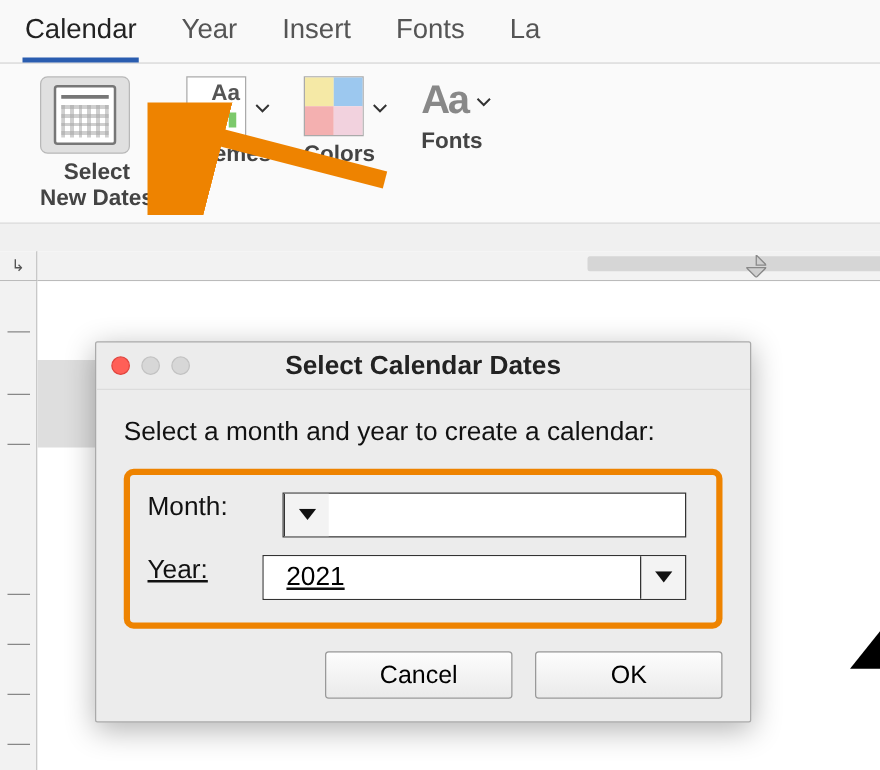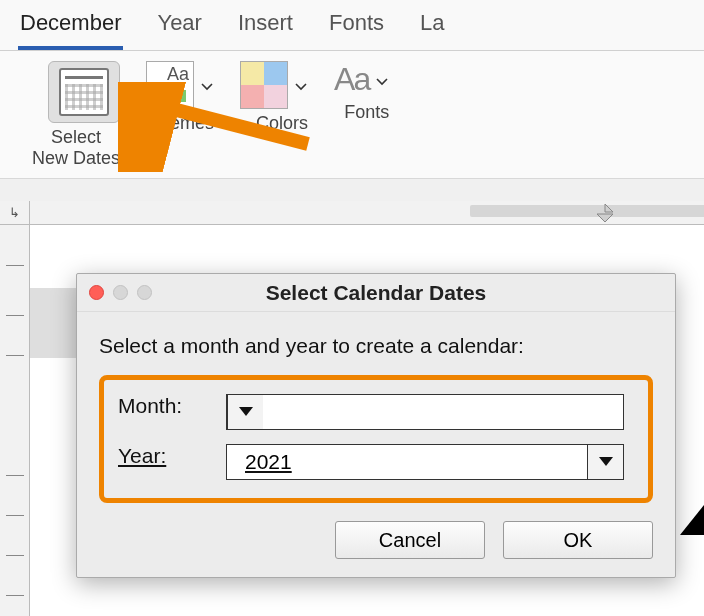--- a/index.html
+++ b/index.html
@@ -3,21 +3,21 @@
 <meta charset="utf-8">
 <style>
   * { box-sizing: border-box; margin: 0; padding: 0; }
   body { font-family: -apple-system, BlinkMacSystemFont, "Segoe UI", sans-serif; background: #f0f0f0; width: 704px; height: 616px; overflow: hidden; position: relative; }
 
   .tabbar { display: flex; gap: 32px; padding: 8px 18px 0 18px; background: #f9f9f9; border-bottom: 1px solid #d0d0d0; font-size: 22px; color: #555; }
   .tab { padding: 2px 2px 10px 2px; cursor: pointer; }
   .tab.active { color: #222; border-bottom: 4px solid #2a5db0; }
 
   .ribbon { display: flex; background: #fafafa; padding: 10px 24px 10px 32px; gap: 26px; align-items: flex-start; border-bottom: 1px solid #d8d8d8; }
-  .ribbon-item { display: flex; flex-direction: column; align-items: flex-end; font-size: 18px; color: #444; }
+  .ribbon-item { display: flex; flex-direction: column; align-items: flex-start; font-size: 18px; color: #444; font-weight: bold; }
   .ribbon-item .iconbox { margin-bottom: 4px; }
   .ribbon-item .label { text-align: center; line-height: 1.15; }
   .ribbon-chev { display:inline-flex; align-items:center; justify-content:center; width:14px; height:14px; color:#333; }
 
   .select-dates-btn { background: #e0e0e0; border:1px solid #b8b8b8; border-radius:6px; padding:6px 10px; }
   .cal-icon { width:50px; height:48px; background:#fff; border:2px solid #777; border-radius:3px; position:relative; }
   .cal-icon:before { content:""; position:absolute; top:6px; left:4px; right:4px; height:3px; background:#777; }
   .cal-icon:after { content:""; position:absolute; top:14px; left:4px; right:4px; bottom:4px;
     background: repeating-linear-gradient(to right, #777 0 3px, transparent 3px 7px),
                 repeating-linear-gradient(to bottom, #777 0 3px, transparent 3px 7px);
@@ -37,21 +37,21 @@
   .hruler .shade { position:absolute; top:4px; left:440px; width:236px; height:12px; background:#d6d6d6; border-radius:2px; }
   .hruler .marker { position:absolute; top:3px; left:567px; }
   .vruler { position:absolute; top:24px; left:0; width:30px; bottom:0; background:#f2f2f2; border-right:1px solid #bbb; }
   .vruler .tick { position:absolute; left:6px; width:18px; border-top:1px solid #888; }
   .corner { position:absolute; top:0; left:0; width:30px; height:24px; background:#f2f2f2; border-right:1px solid #bbb; border-bottom:1px solid #bbb; display:flex; align-items:center; justify-content:center; color:#555; font-size:13px; }
   .canvas-bg { position:absolute; top:24px; left:30px; right:0; bottom:0; background:#fff; }
   .grey-row { position:absolute; top:63px; left:0; width:50px; height:70px; background:#dedede; }
 
   .arrow { position:absolute; top:82px; left:118px; pointer-events:none; }
 
-  .dialog { position:absolute; top:273px; left:76px; width:600px; background:#ececec; border:1px solid #aaa; border-radius:2px; box-shadow:0 6px 24px rgba(0,0,0,.3); padding-bottom:18px; }
+  .dialog { position:absolute; top:273px; left:76px; width:525px; background:#ececec; border:1px solid #aaa; border-radius:2px; box-shadow:0 6px 24px rgba(0,0,0,.3); padding-bottom:18px; }
   .dialog-titlebar { display:flex; align-items:center; height:38px; position:relative; border-bottom:1px solid #dcdcdc; }
   .traffic { position:absolute; left:12px; top:11px; display:flex; gap:9px; }
   .traffic .dot { width:15px; height:15px; border-radius:50%; }
   .traffic .red { background:#ff5f57; border:1px solid #e0443e; }
   .traffic .grey { background:#d7d7d7; border:1px solid #c2c2c2; }
   .dialog-title { width:100%; text-align:center; font-weight:700; font-size:21px; color:#222; }
   .dialog-body { padding: 22px 22px 0 22px; font-size:21px; color:#111; }
   .prompt { margin-bottom: 17px; }
   .highlight-box { border:5px solid #ee8300; border-radius:8px; padding:14px 24px 18px 14px; }
   .form-row { display:flex; align-items:flex-start; gap:18px; margin-bottom:14px; }
@@ -63,21 +63,21 @@
   .combo-btn { width:36px; border-left:1px solid #333; display:flex; align-items:center; justify-content:center; background:#f3f3f3; }
   .dialog-buttons { display:flex; justify-content:flex-end; gap:18px; padding:18px 22px 0 22px; }
   .btn { width:150px; height:38px; font-size:20px; background:linear-gradient(#fdfdfd,#eaeaea); border:1px solid #999; border-radius:3px; cursor:pointer; }
 
   .black-tri { position:absolute; top:505px; left:680px; width:0; height:0; border-top:30px solid transparent; border-bottom:0 solid transparent; border-right:24px solid #000; }
 </style>
 </head>
 <body>
 
 <div class="tabbar">
-  <div class="tab active">December</div>
+  <div class="tab active">Calendar</div>
   <div class="tab">Year</div>
   <div class="tab">Insert</div>
   <div class="tab">Fonts</div>
   <div class="tab">La</div>
 </div>
 
 <div class="ribbon">
   <div class="ribbon-item">
     <div class="iconbox select-dates-btn">
         <div class="cal-icon"></div>

